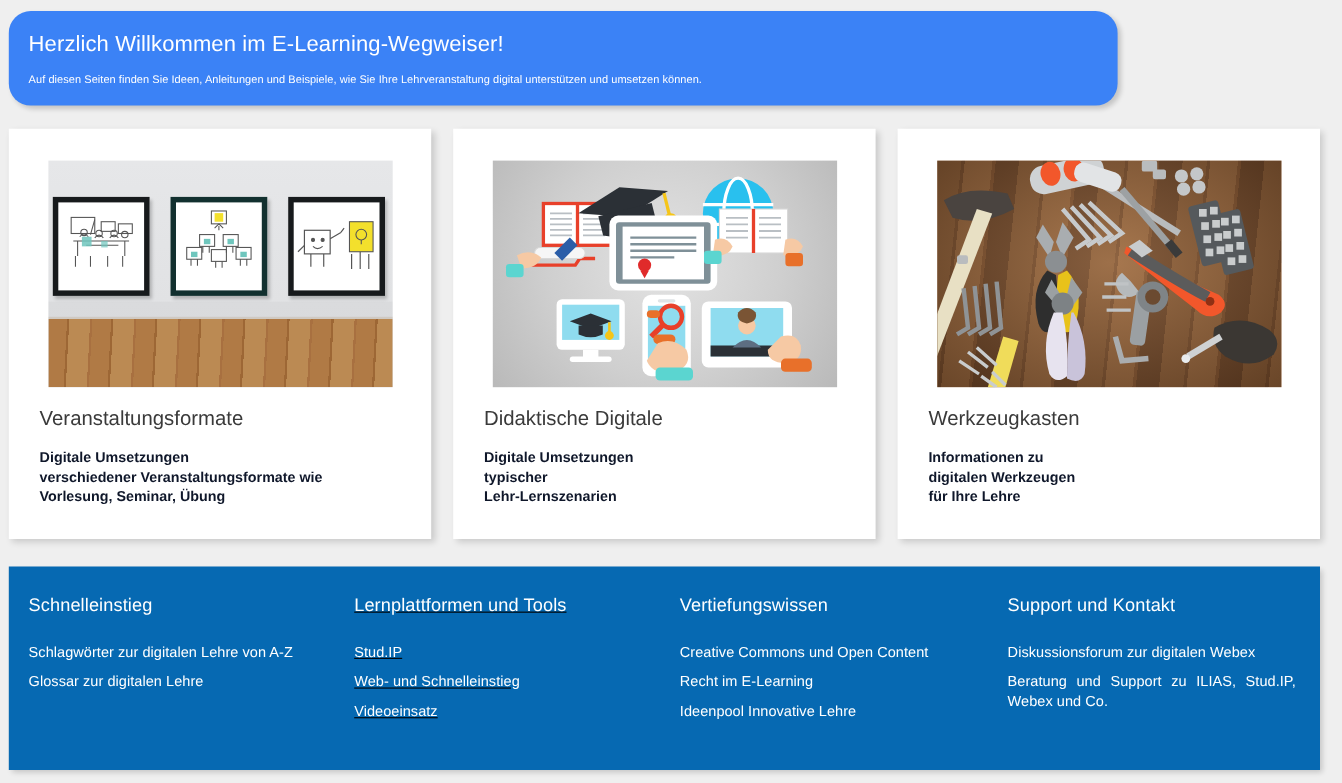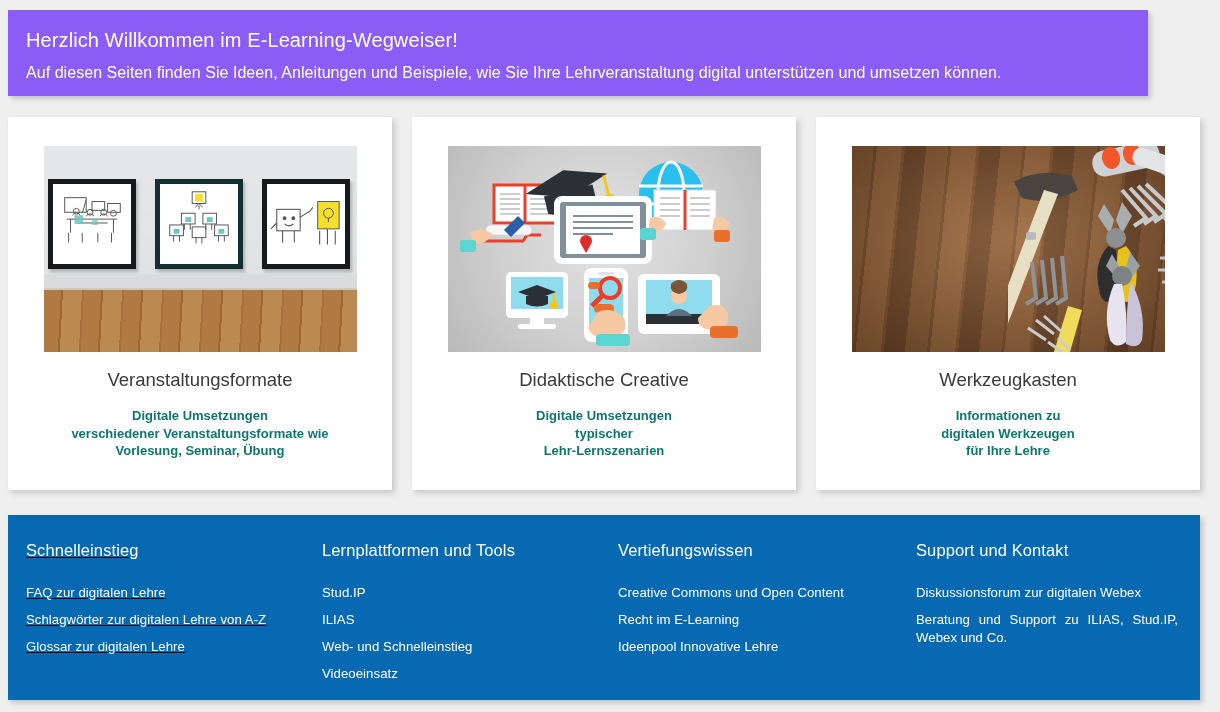--- a/index.html
+++ b/index.html
@@ -14,37 +14,38 @@
     font-family: "Liberation Sans", sans-serif;
     overflow: hidden;
     position: relative;
   }
 
   
   .banner {
     position: absolute;
     left: 8px;
     top: 10px;
-    width: 1140px;
+    width: 1008px;
     height: 86px;
-    background: #8b5cf6;
+    background: #3b82f6;
     box-shadow: 3px 3px 5px rgba(0,0,0,0.18);
     box-sizing: border-box;
     padding: 17px 22px 0 18px;
+    border-radius: 20px;
   }
   .banner-title {
     color: #ffffff;
     font-size: 20px;
     font-weight: 400;
     line-height: 26px;
     letter-spacing: 0.1px;
   }
   .banner-sub {
     color: #ffffff;
-    font-size: 16px;
+    font-size: 10px;
     font-weight: 400;
     line-height: 19px;
     margin-top: 10px;
     letter-spacing: 0.05px;
   }
 
   
   .cards {
     position: absolute;
     left: 8px;
@@ -54,41 +55,40 @@
     display: flex;
     justify-content: space-between;
   }
   .card {
     width: 384px;
     height: 373px;
     background: #ffffff;
     box-shadow: 3px 3px 6px rgba(0,0,0,0.16);
     box-sizing: border-box;
     padding: 29px 28px 0 28px;
-    text-align: center;
   }
   .card-figure {
     width: 313px;
     height: 206px;
     margin: 0 auto;
     position: relative;
     overflow: hidden;
   }
   .card-title {
     margin-top: 16px;
     font-size: 18.5px;
     font-weight: 400;
     color: #3a3a3a;
     line-height: 24px;
   }
   .card-desc {
     margin-top: 8px;
     font-size: 13px;
     font-weight: bold;
-    color: #0f766e;
+    color: #0f172a;
     line-height: 17.5px;
   }
 
   
   .gallery {
     background: linear-gradient(180deg,#e6e7e9 0%, #e1e2e4 62%, #dadbdd 62.5%, #d7d8da 100%);
   }
   .gallery .floor {
     position: absolute;
     left: 0; right: 0; bottom: 0;
@@ -145,22 +145,22 @@
     top: 515px;
     width: 1192px;
     height: 185px;
     background: #0669b2;
     box-shadow: 3px 3px 5px rgba(0,0,0,0.18);
     box-sizing: border-box;
     display: flex;
     padding: 24px 0 0 0;
   }
   .fcol { box-sizing: border-box; }
-  .fcol.c1 { width: 298px; padding-left: 18px; padding-right: 14px; text-decoration: underline; }
-  .fcol.c2 { width: 298px; padding-left: 16px; padding-right: 14px; }
+  .fcol.c1 { width: 298px; padding-left: 18px; padding-right: 14px; }
+  .fcol.c2 { width: 298px; padding-left: 16px; padding-right: 14px; text-decoration: underline; }
   .fcol.c3 { width: 298px; padding-left: 14px; padding-right: 14px; }
   .fcol.c4 { width: 298px; padding-left: 14px; padding-right: 22px; }
   .fcol h3 {
     margin: 0;
     color: #ffffff;
     font-size: 16.5px;
     font-weight: 400;
     line-height: 22px;
     letter-spacing: 0.1px;
   }
@@ -341,21 +341,21 @@
           <rect x="198" y="134" width="66" height="44" fill="#8fdcef"></rect>
           <path d="M198 168 h66 v10 h-66 z" fill="#2b3036"></path>
           <circle cx="231" cy="150" r="8" fill="#f6c9a4"></circle>
           <path d="M218 170 q13 -14 26 0 z" fill="#5d6e82"></path>
           <path d="M223 138 q8 -8 16 0 q2 8 -8 10 q-10 -2 -8 -10" fill="#7a5434"></path>
           <path d="M262 160 q14 -4 18 8 q2 14 -14 16 q-16 0 -16 -12 z" fill="#f6c9a4"></path>
           <rect x="262" y="180" width="28" height="12" rx="4" fill="#e8702a"></rect>
         </g>
       </svg>
     </div>
-    <h2 class="card-title">Didaktische Creative</h2>
+    <h2 class="card-title">Didaktische Digitale</h2>
     <p class="card-desc" style="white-space:pre-line">Digitale Umsetzungen
 typischer
 Lehr-Lernszenarien</p>
   </article>
 
   <article class="card">
     <div class="card-figure tools">
       <svg viewBox="0 0 313 206" width="313" height="206" xmlns="http://www.w3.org/2000/svg" style="position:absolute;z-index:2">
 
         <g>
@@ -482,31 +482,29 @@
 für Ihre Lehre</p>
   </article>
 
 </section>
 
 <footer class="footer">
 
   <div class="fcol c1">
     <h3>Schnelleinstieg</h3>
     <nav class="flinks">
-      <a class="flink" href="#">FAQ zur digitalen Lehre</a>
       <a class="flink" href="#">Schlagwörter zur digitalen Lehre von A-Z</a>
       <a class="flink" href="#">Glossar zur digitalen Lehre</a>
     </nav>
   </div>
 
   <div class="fcol c2">
     <h3>Lernplattformen und Tools</h3>
     <nav class="flinks">
       <a class="flink" href="#">Stud.IP</a>
-      <a class="flink" href="#">ILIAS</a>
       <a class="flink" href="#">Web- und Schnelleinstieg</a>
       <a class="flink" href="#">Videoeinsatz</a>
     </nav>
   </div>
 
   <div class="fcol c3">
     <h3>Vertiefungswissen</h3>
     <nav class="flinks">
       <a class="flink" href="#">Creative Commons und Open Content</a>
       <a class="flink" href="#">Recht im E-Learning</a>

